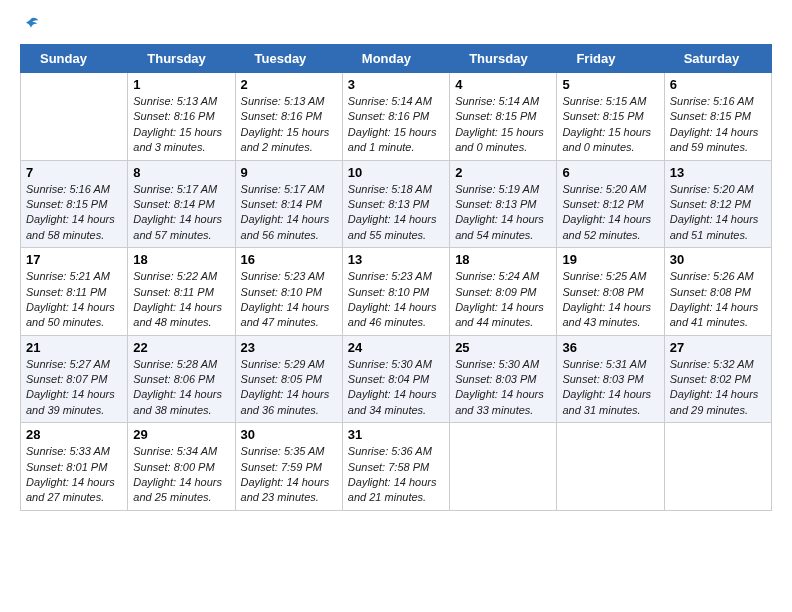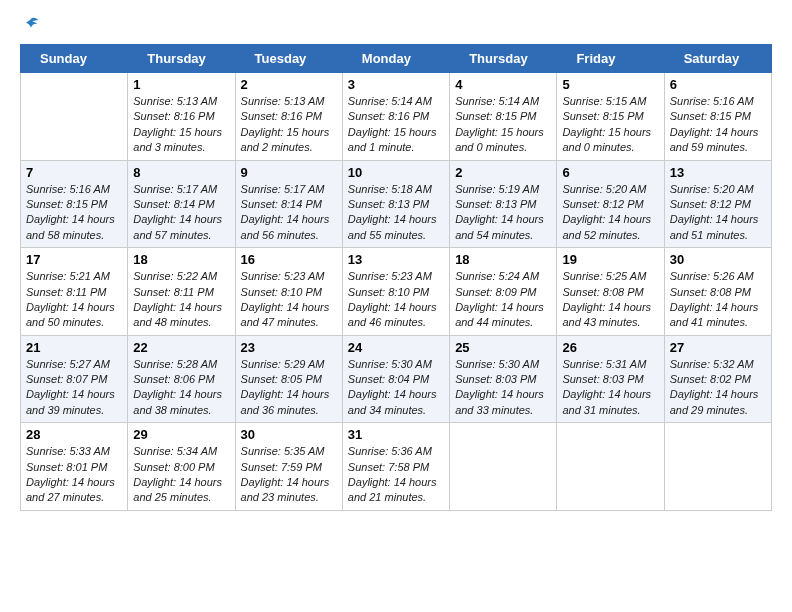--- a/index.html
+++ b/index.html
@@ -212,21 +212,21 @@
         </td>
         <td>
           <span class="day-num">24</span>
           <div class="day-info">Sunrise: 5:30 AM<br>Sunset: 8:04 PM<br>Daylight: 14 hours<br>and 34 minutes.</div>
         </td>
         <td>
           <span class="day-num">25</span>
           <div class="day-info">Sunrise: 5:30 AM<br>Sunset: 8:03 PM<br>Daylight: 14 hours<br>and 33 minutes.</div>
         </td>
         <td>
-          <span class="day-num">26</span>
+          <span class="day-num">36</span>
           <div class="day-info">Sunrise: 5:31 AM<br>Sunset: 8:03 PM<br>Daylight: 14 hours<br>and 31 minutes.</div>
         </td>
         <td>
           <span class="day-num">27</span>
           <div class="day-info">Sunrise: 5:32 AM<br>Sunset: 8:02 PM<br>Daylight: 14 hours<br>and 29 minutes.</div>
         </td>
       </tr>
       <tr>
         <td>
           <span class="day-num">28</span>

